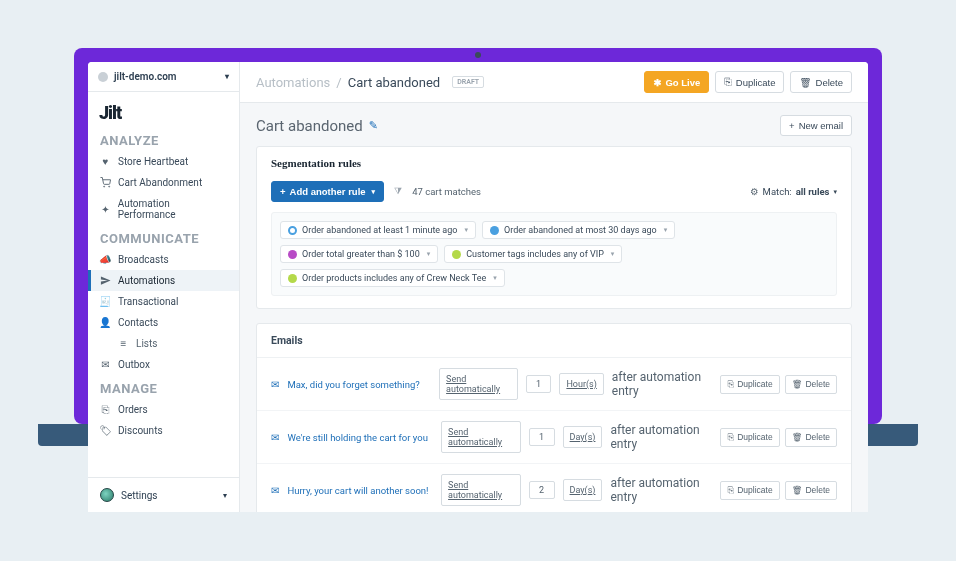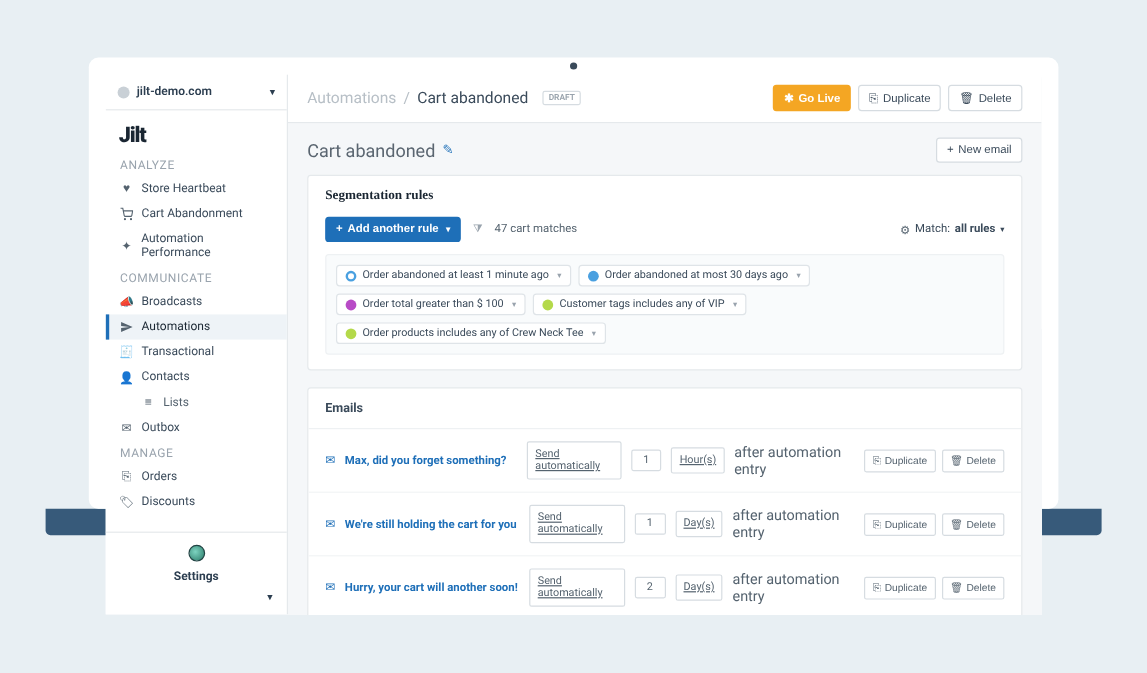--- a/index.html
+++ b/index.html
@@ -1,35 +1,35 @@
 <!DOCTYPE html>
 <html><head>
 <meta charset="utf-8">
 <style>
 * { box-sizing: border-box; margin: 0; padding: 0; }
 body { font-family: -apple-system, BlinkMacSystemFont, "Segoe UI", Roboto, sans-serif; background: #e8eff3; font-size: 11px; color: #2c3e50; }
 .stage { width: 956px; height: 561px; margin: 0 auto; position: relative; padding-top: 48px; }
-.device { width: 808px; height: 376px; margin: 0 auto; background: #ffffff; border-radius: 8px; padding: 14px 14px 0 14px; position: relative; }
+.device { width: 808px; height: 376px; margin: 0 auto; background: #6d28d9; border-radius: 8px; padding: 14px 14px 0 14px; position: relative; }
 .camera { width: 6px; height: 6px; background: #3a4a5a; border-radius: 50%; position: absolute; top: 4px; left: 50%; transform: translateX(-50%); }
 .base { width: 880px; height: 22px; background: #375a7a; margin: 0 auto; border-radius: 0 0 4px 4px; }
 .screen { background: #fff; width: 100%; height: 450px; border-radius: 4px 4px 0 0; display: flex; overflow: hidden; }
 
 .sidebar { width: 152px; border-right: 1px solid #e5e9ec; display: flex; flex-direction: column; background: #fff; }
 .shop-sel { display:flex; align-items:center; gap:6px; padding: 9px 10px; border-bottom: 1px solid #e5e9ec; font-size: 10px; font-weight:600; color: #2c3e50; cursor:pointer; }
 .shop-sel .dot { width:10px;height:10px;border-radius:50%; background:#c9d0d6; }
 .shop-sel .car { margin-left:auto; font-size:8px; color:#2c3e50; }
 .brand { padding: 10px 11px 4px; }
 .brand-logo { font-size: 18px; font-weight: 900; letter-spacing: -1px; color: #1a2632; }
-.sec-label { padding: 6px 12px 3px; font-size: 10px; letter-spacing: 0.5px; color: #99a3ad; font-weight:400; }
+.sec-label { padding: 6px 12px 3px; font-size: 13px; letter-spacing: 0.5px; color: #99a3ad; font-weight:700; }
 .nav { list-style: none; }
 .nav li { display:flex; align-items:center; gap:7px; padding: 5px 12px; font-size: 10px; color: #3a4a5a; cursor:pointer; }
 .nav li.active { background: #eef3f7; border-left: 3px solid #1e6fb8; padding-left: 9px; color:#1a2632; }
 .nav li.sub { padding-left: 30px; color:#55636f; }
 .nav .ic { width:11px; height:11px; display:inline-flex; align-items:center; justify-content:center; color:#55636f; }
-.sidebar-footer { margin-top:auto; border-top:1px solid #e5e9ec; display:flex; align-items:center; gap:7px; padding:10px 12px; font-size:10px; font-weight:700; cursor:pointer;flex-direction:column; }
+.sidebar-footer { margin-top:auto; border-top:1px solid #e5e9ec; display:flex; align-items:center; gap:7px; padding:10px 12px; font-size:10px; font-weight:400; cursor:pointer; }
 .sidebar-footer .avatar { width:14px;height:14px;border-radius:50%; background: radial-gradient(circle at 40% 40%, #7dd3c0, #2a7a68); border:1px solid #244; }
 .sidebar-footer .car { margin-left:auto; font-size:8px; }
 
 .main { flex:1; background:#f5f7f9; display:flex; flex-direction:column; overflow:auto; }
 .topbar { display:flex; align-items:center; padding: 9px 16px; border-bottom:1px solid #e5e9ec; background:#fff; }
 .crumb { font-size: 13px; color:#b7bfc6; display:flex; align-items:center; gap:6px; }
 .crumb .cur { color:#3a4a5a; }
 .draft-tag { font-size:7px; border:1px solid #d6dce1; color:#99a3ad; padding:1px 4px; border-radius:2px; margin-left:6px; font-weight:600; }
 .topbar-actions { margin-left:auto; display:flex; gap:6px; }
 .btn { border:1px solid #d6dce1; background:#fff; padding:4px 8px; font-size:9.5px; border-radius:3px; display:inline-flex; align-items:center; gap:4px; cursor:pointer; color:#3a4a5a; font-weight:500; }
@@ -58,21 +58,21 @@
 .cdot.blue { border:2px solid #4aa0e0; background:#fff; }
 .cdot.bluef { background:#4aa0e0; }
 .cdot.mag { background:#b84bc6; }
 .cdot.lime { background:#b4d94a; }
 .chip .car { font-size:7px; color:#99a3ad; margin-left:2px; }
 
 .section-hd { padding:10px 14px; font-size:10.5px; font-weight:700; color:#3a4a5a; border-bottom:1px solid #eef1f3; }
 .email-row { display:flex; align-items:center; gap:8px; padding:10px 14px; border-bottom:1px solid #f2f4f6; font-size:9.5px; }
 .email-row:last-child { border-bottom:none; }
 .env-ic { color:#1e6fb8; font-size:10px; }
-.email-subj { color:#1e6fb8; font-weight:700; cursor:pointer; width:170px; }
+.email-subj { color:#1e6fb8; font-weight:400; cursor:pointer; width:170px; }
 .sel { border:1px solid #d6dce1; padding:5px 6px; border-radius:2px; font-size:9px; color:#55636f; background:#fff; cursor:pointer;text-decoration:underline; }
 .num-in { border:1px solid #d6dce1; padding:3px 0; border-radius:2px; font-size:9px; color:#55636f; width:30px; text-align:center; background:#fff; cursor:text; }
 .after-txt { color:#55636f; font-size:12px; }
 .email-row .actions { margin-left:auto; display:flex; gap:5px; }
 .btn-sm { border:1px solid #d6dce1; background:#fff; padding:3px 6px; font-size:8.5px; border-radius:2px; display:inline-flex; align-items:center; gap:3px; cursor:pointer; color:#55636f; }
 svg { display:block; }
 </style>
 </head>
 <body>
 

